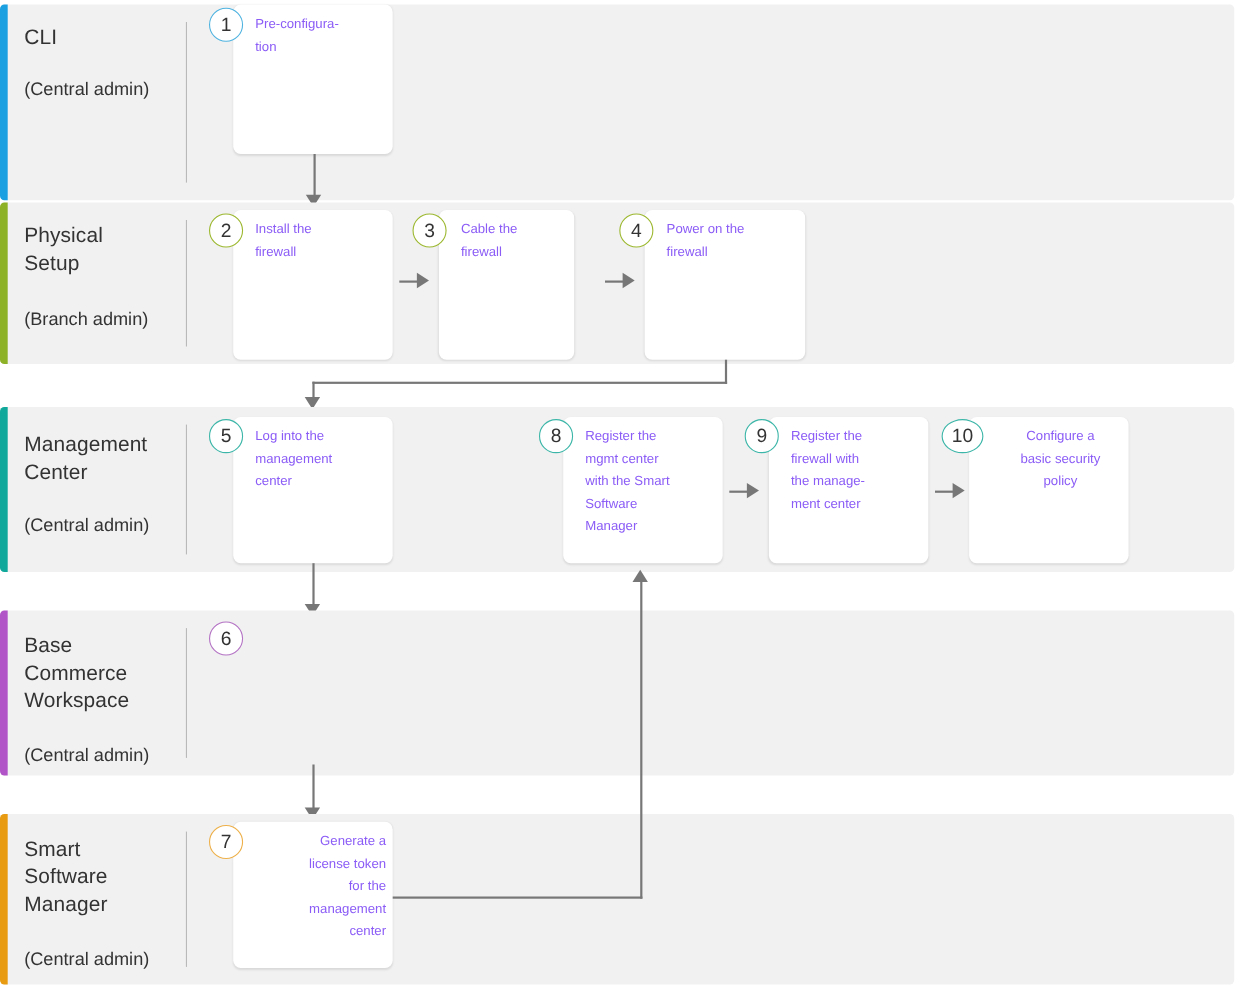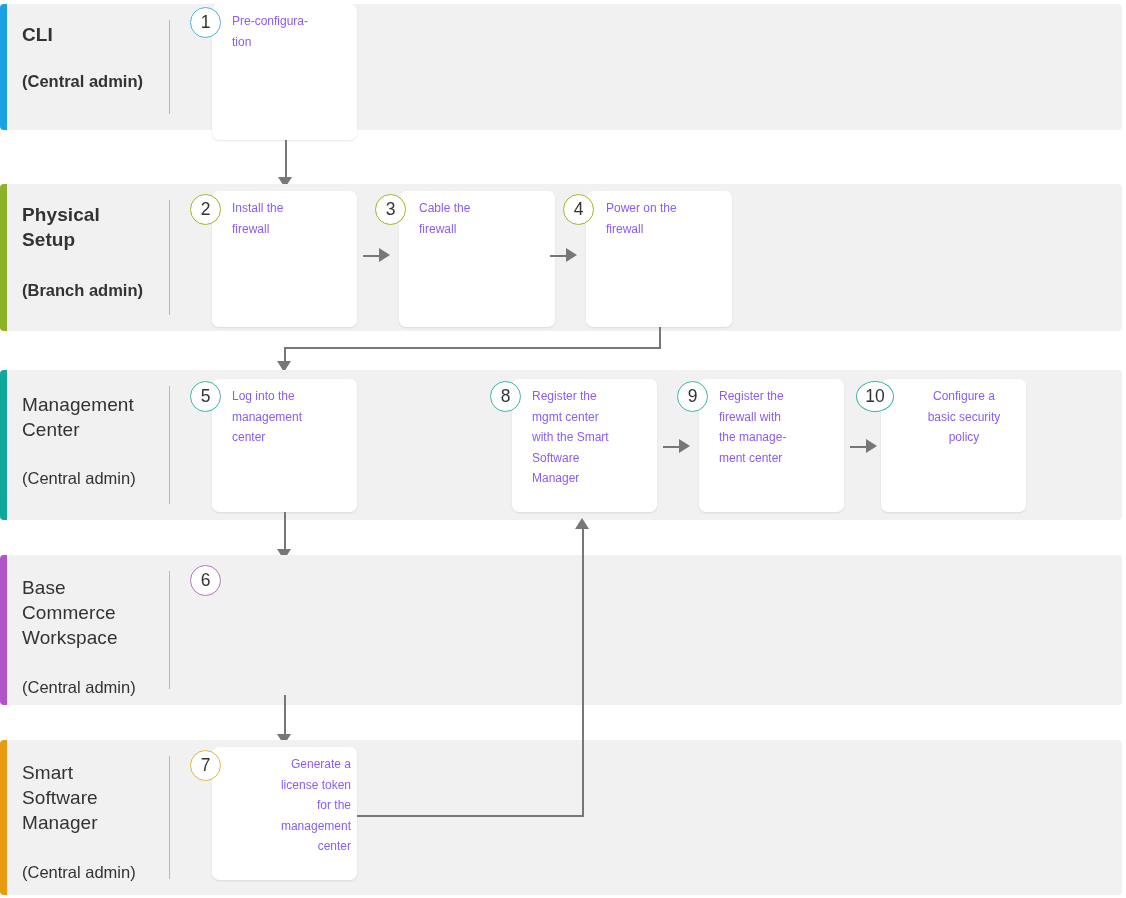--- a/index.html
+++ b/index.html
@@ -124,54 +124,54 @@
     border-top: 7.5px solid transparent;
     border-bottom: 7.5px solid transparent;
     border-left: 11px solid #777777;
   }
 </style>
 </head>
 <body>
 
 <div id="diagram">
 
-  <div class="lane" style="top:4px; height:126px; width:1122px;font-weight:bold;">
+  <div class="lane" style="top:4px; height:178px; width:1122px;">
     <div class="lane-accent" style="background:#1BA0E1;"></div>
     <div class="lane-divider" style="left:169px;"></div>
     <div class="lane-label" style="top:18px;">CLI</div>
     <div class="lane-sublabel" style="top:67px;">(Central admin)</div>
   </div>
 
   <div class="card" style="left:212px; top:4px; width:145px; height:136px;">
     <div class="card-text">Pre-configura-
 tion</div>
   </div>
   <div class="badge" style="left:190px; top:7px; border-color:#4FB3E0;">1</div>
 
   <div class="vline" style="left:285px; top:140px; height:42px;"></div>
   <div class="arrow-down" style="left:278px; top:177px;"></div>
 
-  <div class="lane" style="top:184px; height:147px; width:1122px;font-weight:bold;">
+  <div class="lane" style="top:184px; height:147px; width:1122px;">
     <div class="lane-accent" style="background:#8DB127;"></div>
     <div class="lane-divider" style="left:169px;"></div>
     <div class="lane-label" style="top:18px;">Physical
 Setup</div>
     <div class="lane-sublabel" style="top:96px;">(Branch admin)</div>
   </div>
 
   <div class="card" style="left:212px; top:191px; width:145px; height:136px;">
     <div class="card-text">Install the
 firewall</div>
   </div>
   <div class="badge" style="left:190px; top:194px; border-color:#9CB82F;">2</div>
 
   <div class="hline" style="left:363px; top:255px; width:19px;"></div>
   <div class="arrow-right" style="left:379px; top:248px;"></div>
 
-  <div class="card" style="left:399px; top:191px; width:156px; height:136px;">
+  <div class="card" style="left:399px; top:191px; width:123px; height:136px;">
     <div class="card-text">Cable the
 firewall</div>
   </div>
   <div class="badge" style="left:375px; top:194px; border-color:#9CB82F;">3</div>
 
   <div class="hline" style="left:550px; top:255px; width:19px;"></div>
   <div class="arrow-right" style="left:566px; top:248px;"></div>
 
   <div class="card" style="left:586px; top:191px; width:146px; height:136px;">
     <div class="card-text">Power on the

